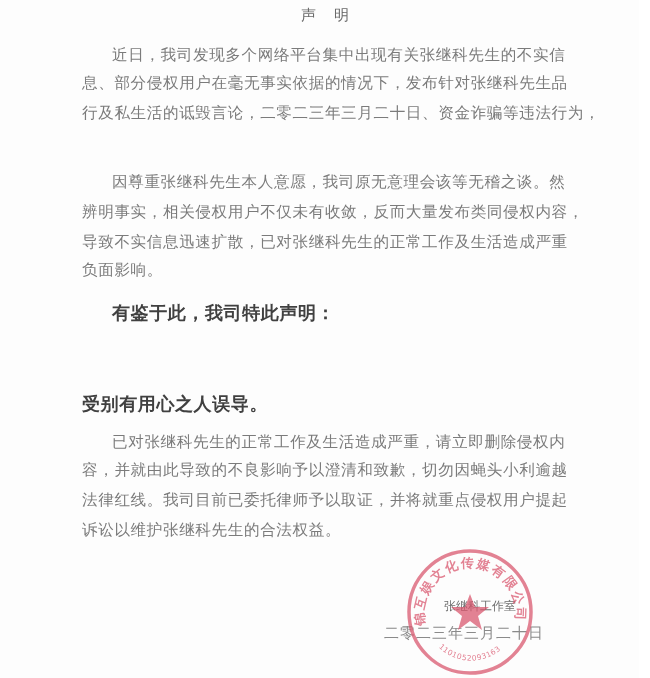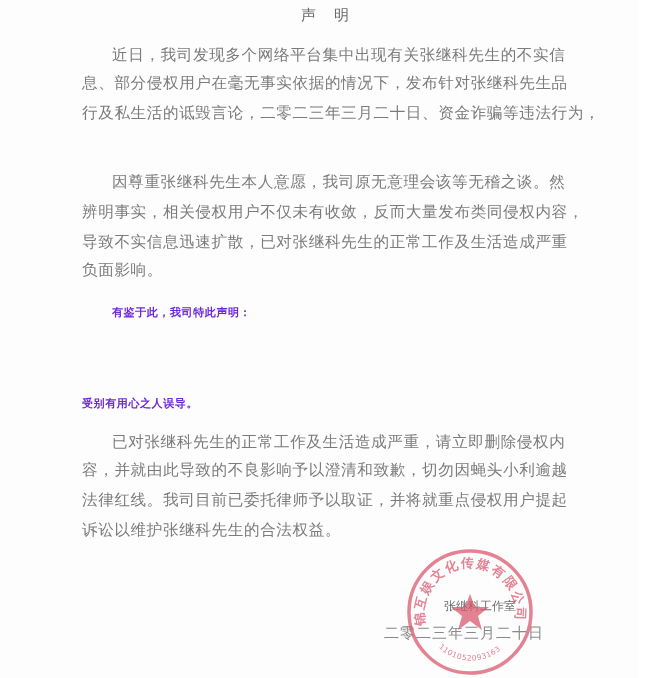--- a/index.html
+++ b/index.html
@@ -9,21 +9,21 @@
       position: absolute; left: 0; width: 650px; top: 6px; text-align: center;
       font-family: "DejaVu Serif", serif; font-size: 15px; color: #6a6a6a; letter-spacing: 18px;
       padding-left: 18px; box-sizing: border-box;
     }
     .line {
       position: absolute; left: 82px; width: 480px; white-space: nowrap;
       font-family: "DejaVu Serif", serif; font-size: 15.6px; color: #7b7b7b; letter-spacing: 0.6px;
       line-height: 20px;
     }
     .line.indent { left: 112px; }
-    .line.bold { color: #6d28d9; font-weight: bold; font-family: "DejaVu Sans", sans-serif; font-size: 11px; }
+    .line.bold { color: #404040; font-weight: bold; font-family: "DejaVu Sans", sans-serif; font-size: 18px; }
     .sign { position: absolute; left: 444px; top: 598px; font-family: "DejaVu Serif", serif; font-size: 12px; color: #6e6e6e; white-space: nowrap; z-index: 1; }
     .date { position: absolute; left: 384px; top: 624px; font-family: "DejaVu Serif", serif; font-size: 15px; color: #8a8a8a; white-space: nowrap; letter-spacing: 1px; z-index: 1; }
     .stamp { position: absolute; left: 404px; top: 546px; width: 132px; height: 132px; z-index: 2; opacity: 0.72; }
   </style>
 </head>
 <body>
 
 <div class="page">
   <div class="title">声明</div>
 

